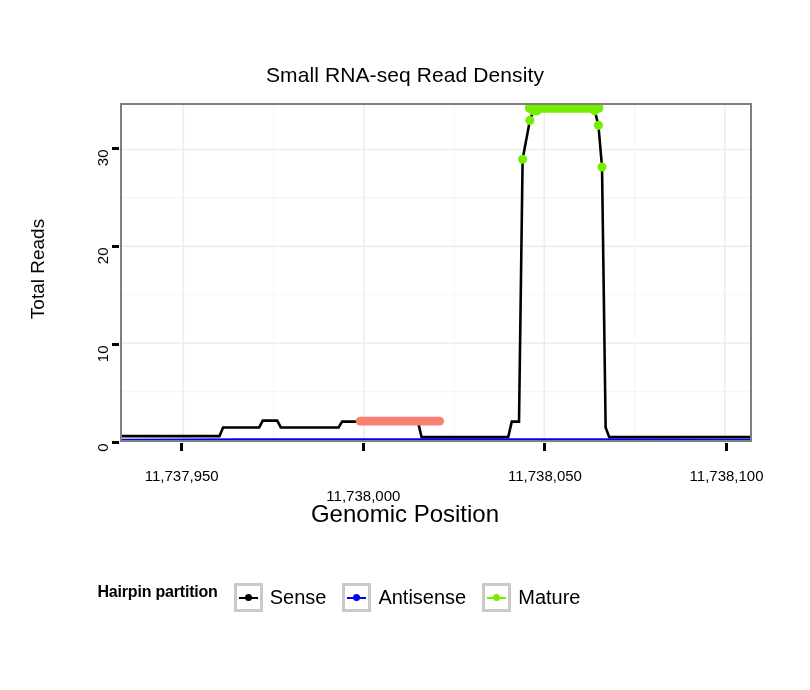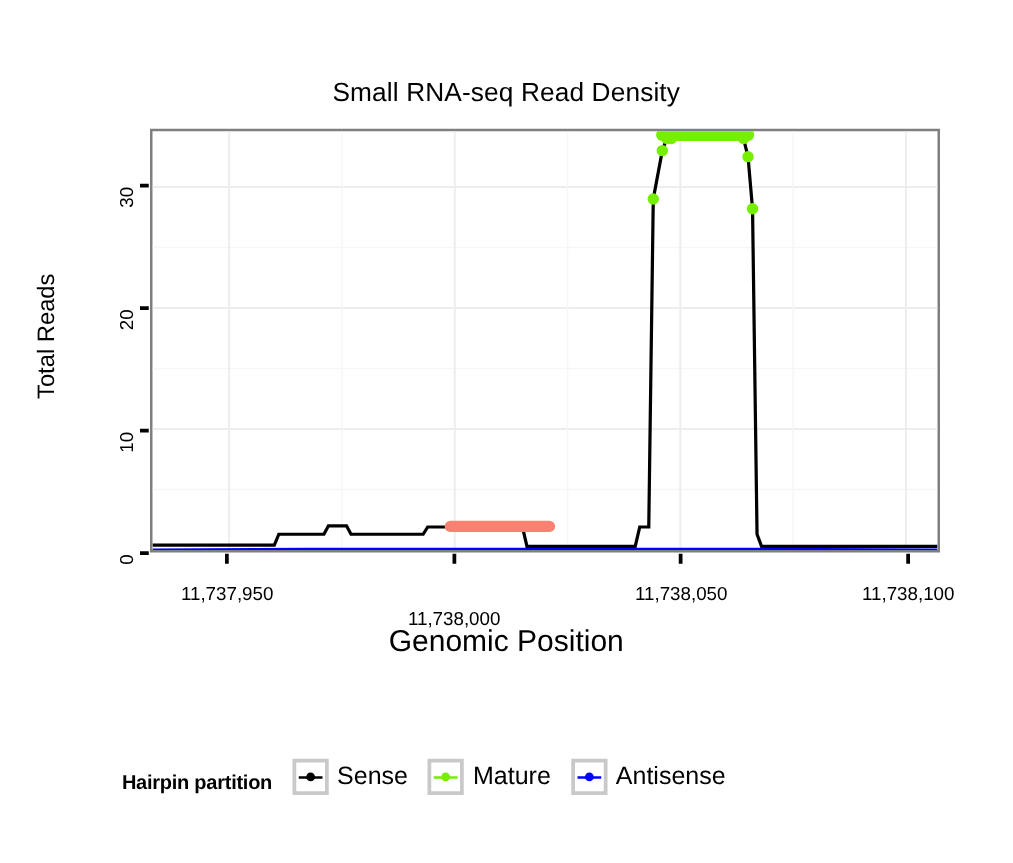--- a/index.html
+++ b/index.html
@@ -101,24 +101,23 @@
     margin-left: -70px;
     text-align: center;
     font-size: 15px;
   }
   .legend {
     position: absolute;
     left: 0;
     top: 583px;
     width: 694px;
     display: flex;
-    align-items: flex-end;
+    align-items: flex-start;
     justify-content: center;
     gap: 0px;
-    margin-top: 24px;
   }
   .legend-title {
     font-size: 16px;
     font-weight: bold;
     margin-right: 16px;
     letter-spacing: -0.2px;
   }
   .legend-item {
     display: flex;
     align-items: center;
@@ -236,28 +235,28 @@
     <span id="legend-items" style="display:flex;align-items:center;">
         <div class="legend-item">
           <div class="legend-key">
             <div class="kline" style="background: rgb(0, 0, 0);"></div>
             <div class="kdot" style="background: rgb(0, 0, 0);"></div>
           </div>
           <span class="legend-label">Sense</span>
         </div>
         <div class="legend-item">
           <div class="legend-key">
+            <div class="kline" style="background: rgb(0, 0, 255);"></div>
+            <div class="kdot" style="background: rgb(0, 0, 255);"></div>
+          </div>
+          <span class="legend-label">Antisense</span>
+        </div>
+        <div class="legend-item">
+          <div class="legend-key">
             <div class="kline" style="background: rgb(118, 238, 0);"></div>
             <div class="kdot" style="background: rgb(118, 238, 0);"></div>
           </div>
           <span class="legend-label">Mature</span>
         </div>
-        <div class="legend-item">
-          <div class="legend-key">
-            <div class="kline" style="background: rgb(0, 0, 255);"></div>
-            <div class="kdot" style="background: rgb(0, 0, 255);"></div>
-          </div>
-          <span class="legend-label">Antisense</span>
-        </div>
       </span>
   </div>
 
 </div>
 
 </body></html>

